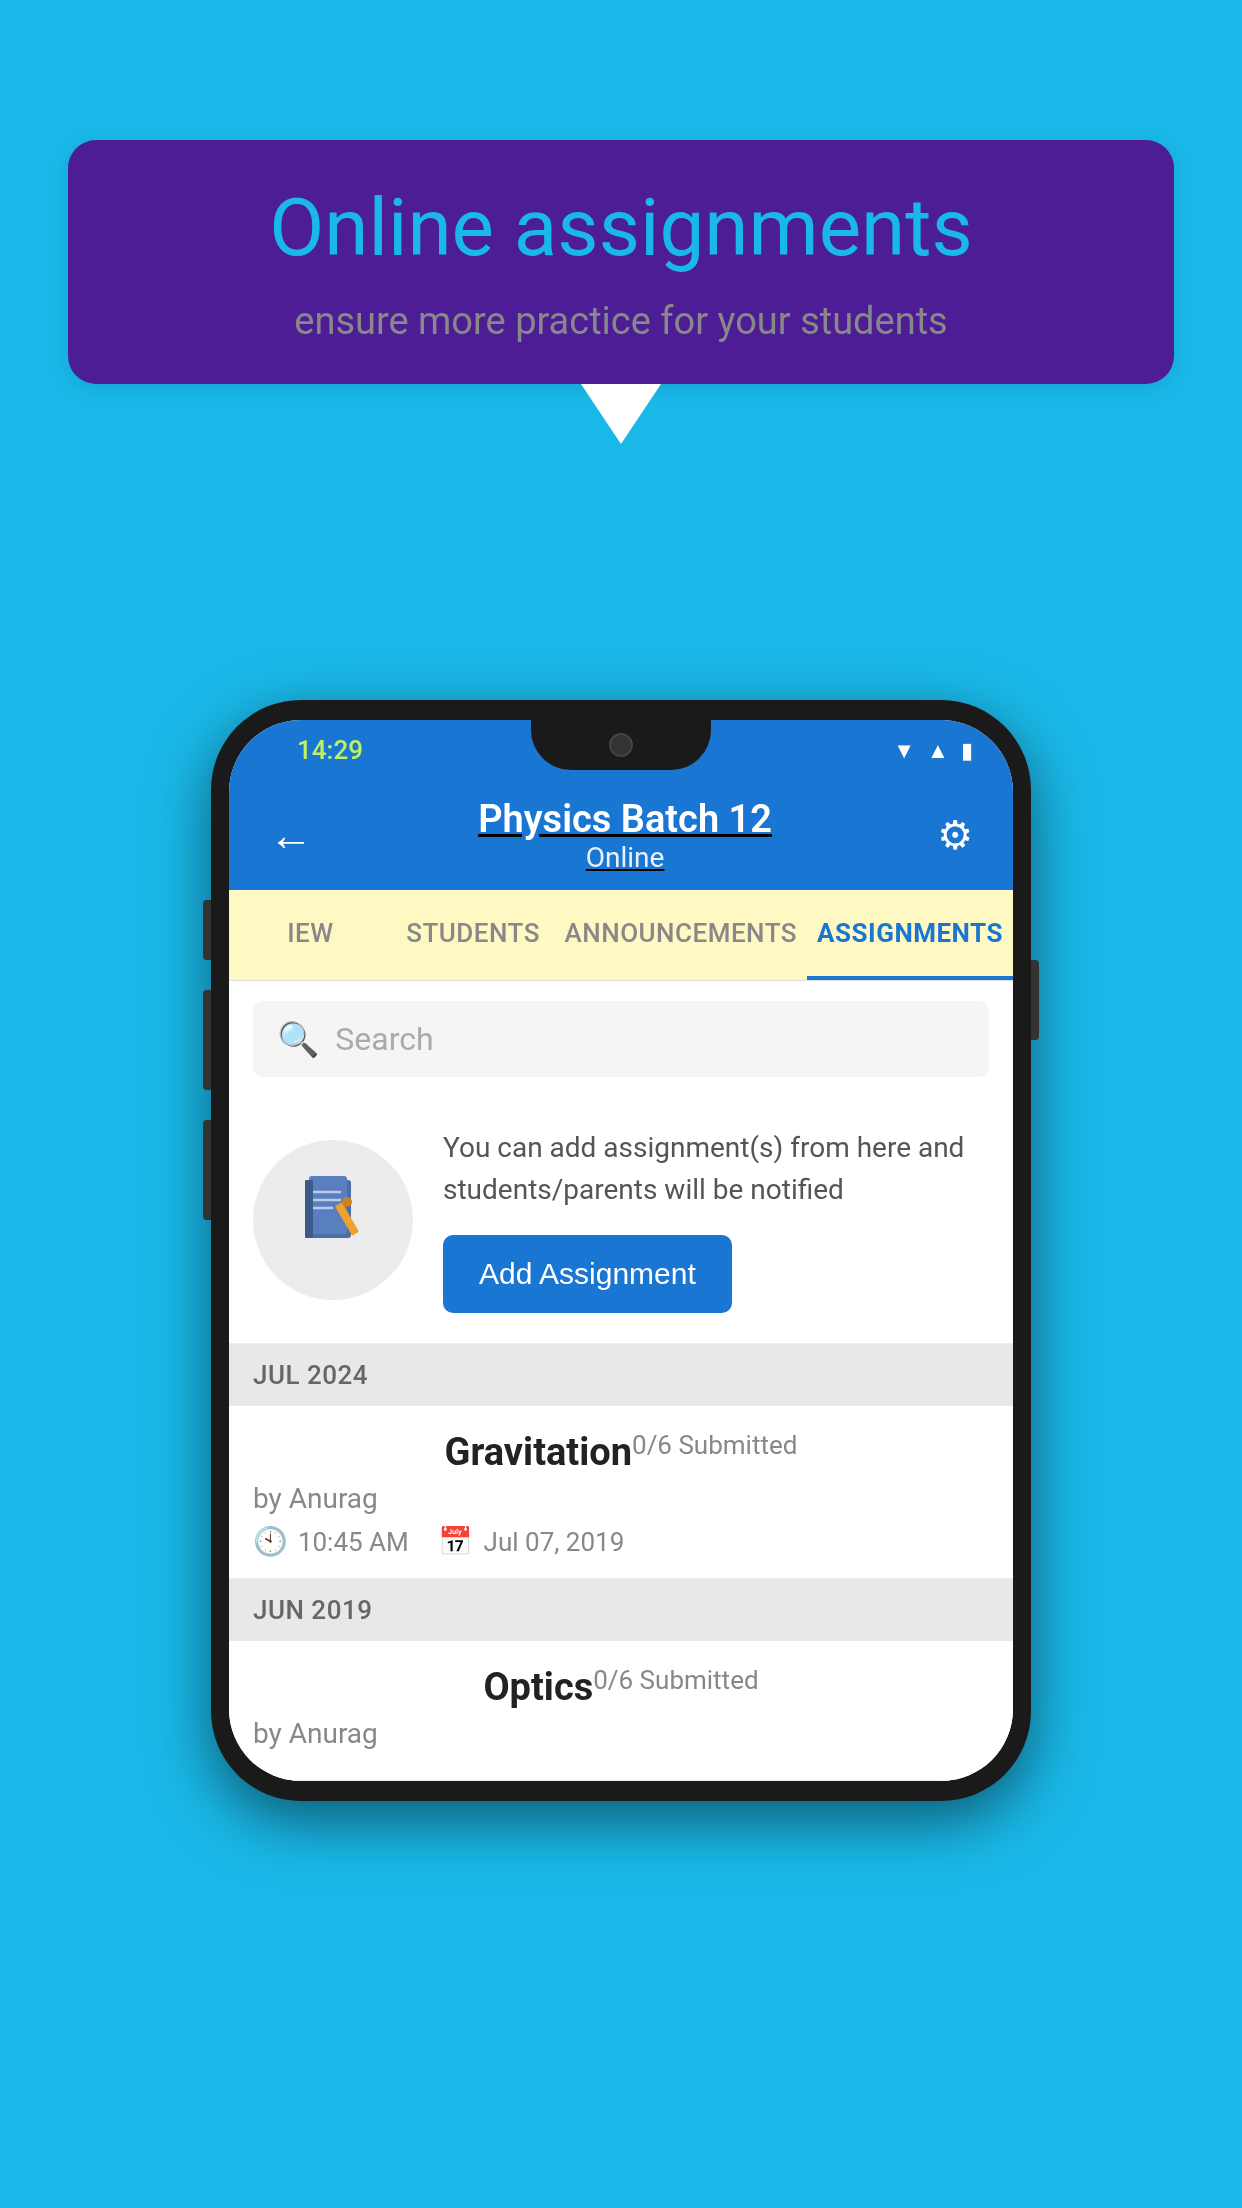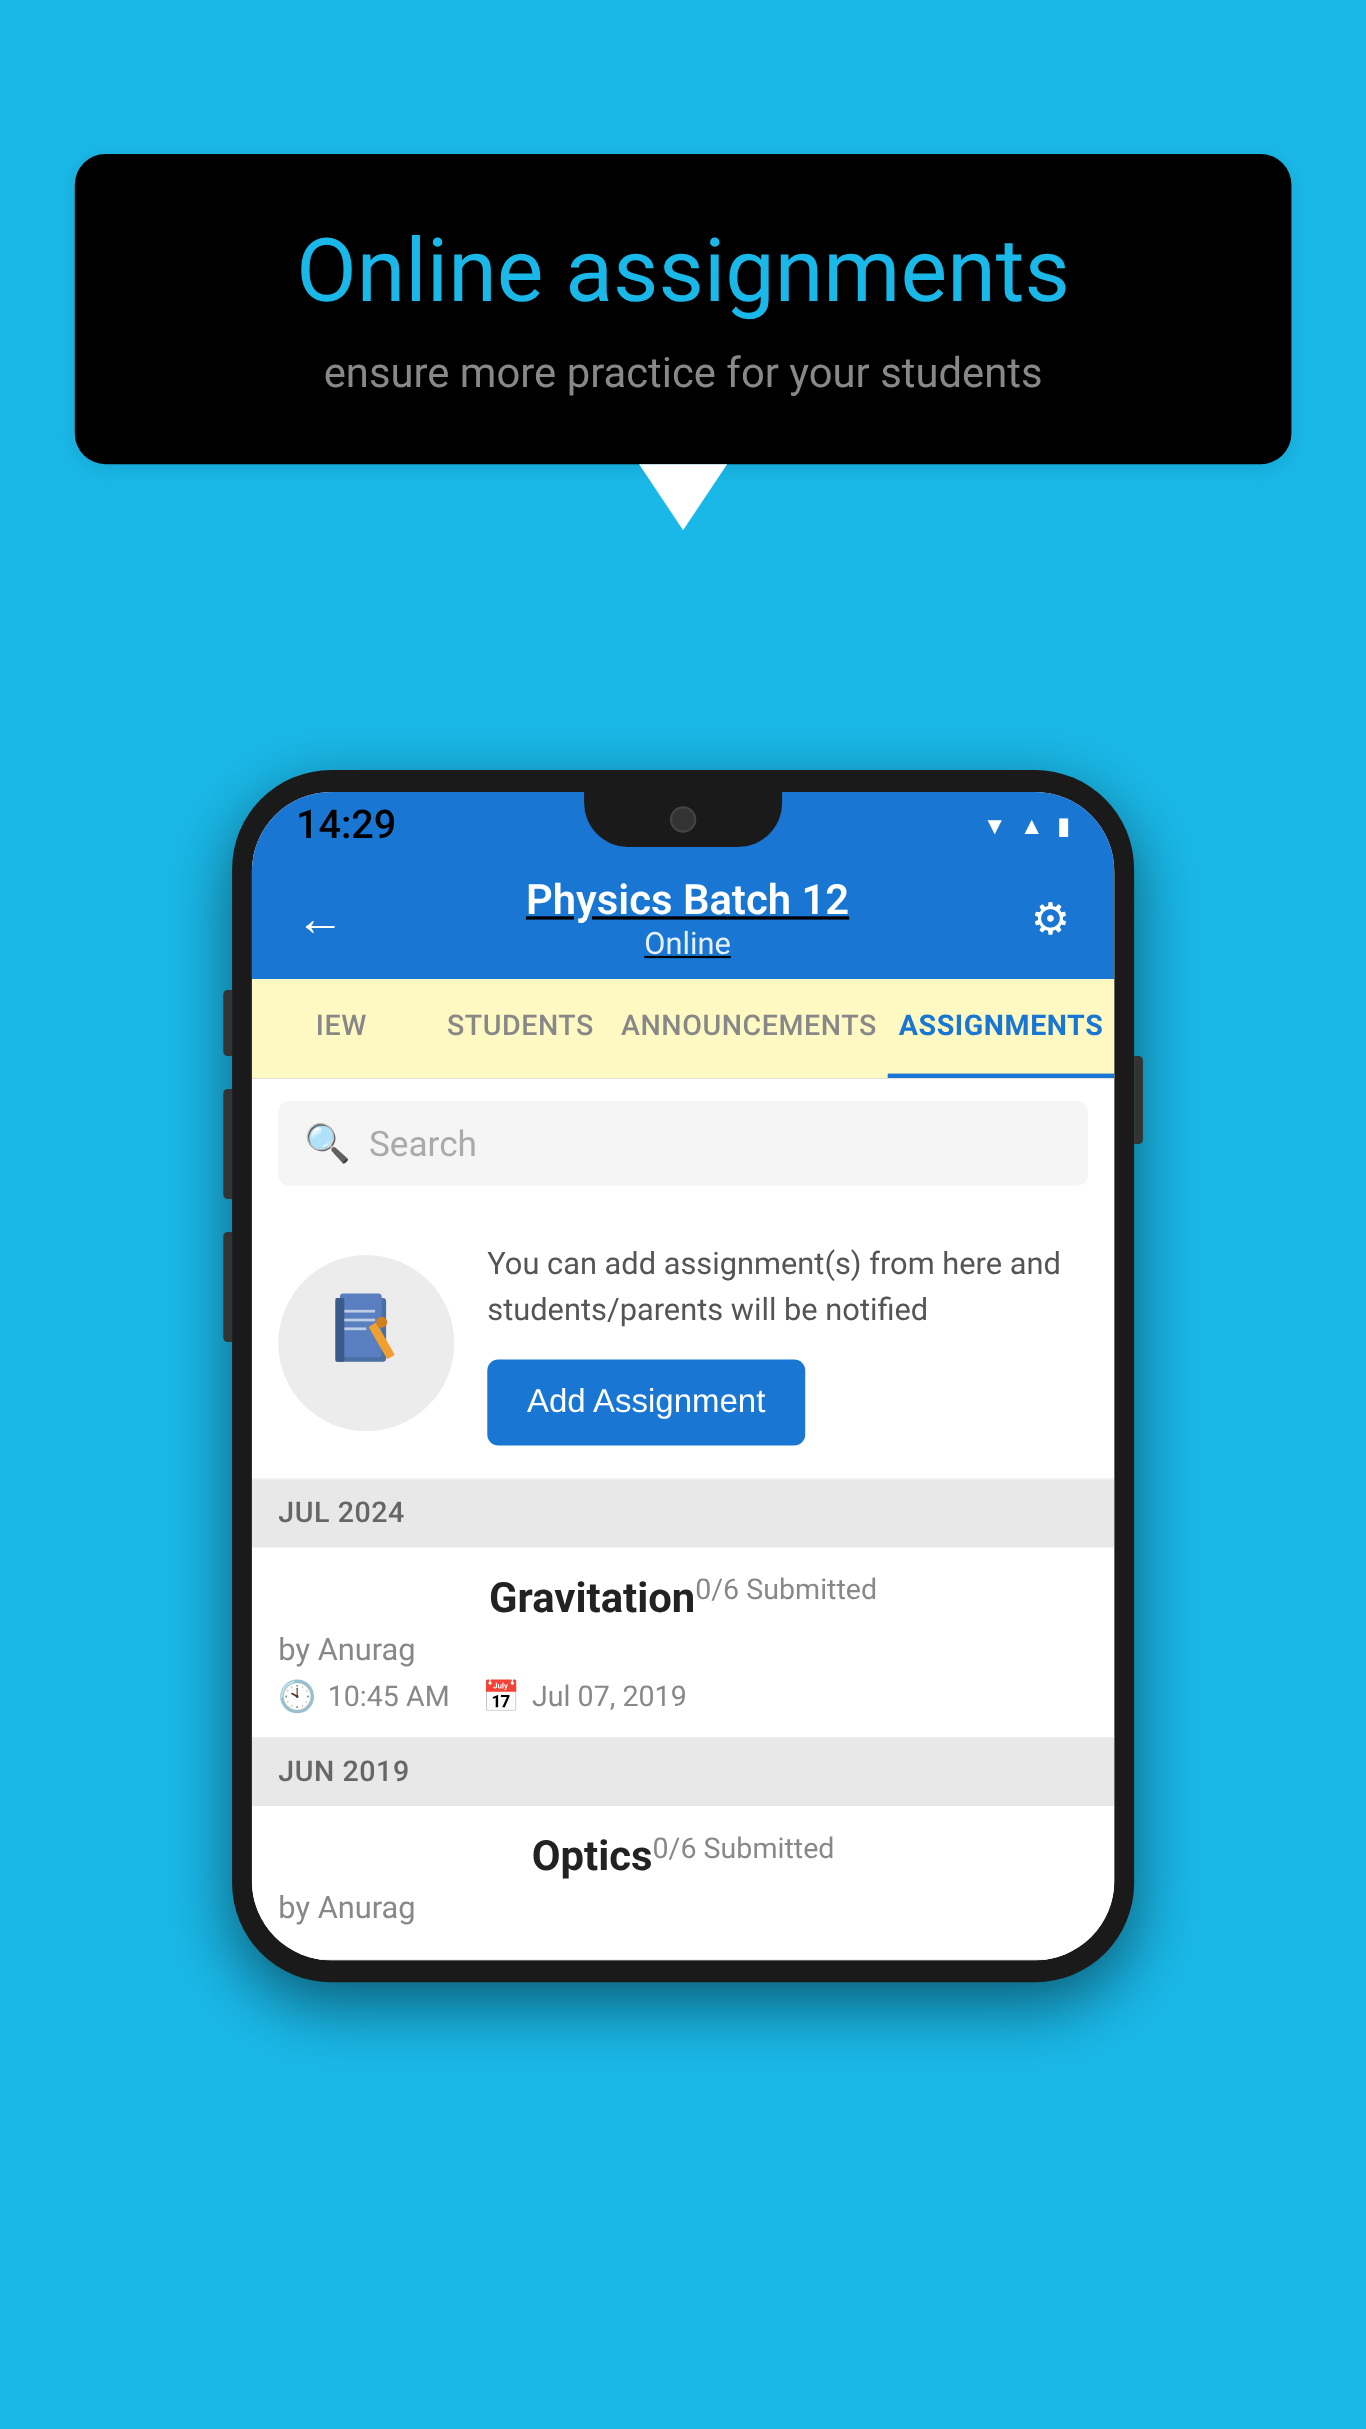--- a/index.html
+++ b/index.html
@@ -18,23 +18,23 @@
       position: absolute;
       top: 140px;
       left: 68px;
       right: 68px;
       display: flex;
       flex-direction: column;
       align-items: center;
     }
 
     .speech-bubble {
-      background: #000000;
+      background: #4c1d95;
       border-radius: 28px;
-      padding: 60px 70px;
+      padding: 41px 70px;
       width: 100%;
       text-align: center;
       box-shadow: 0 4px 20px rgba(0,0,0,0.1);
     }
 
     .speech-bubble-title {
       font-size: 80px;
       color: #1ab8e8;
       font-weight: 400;
       margin-bottom: 24px;
@@ -107,23 +107,24 @@
     .status-bar {
       background: #1976d2;
       height: 60px;
       display: flex;
       align-items: center;
       justify-content: space-between;
       padding: 0 40px;
     }
 
     .status-time {
-      color: #000000;
-      font-size: 36px;
+      color: #bef264;
+      font-size: 26px;
       font-weight: 500;
+      margin-left: 28px;
     }
 
     .status-icons {
       display: flex;
       align-items: center;
       gap: 12px;
     }
 
     .status-icon {
       color: white;

